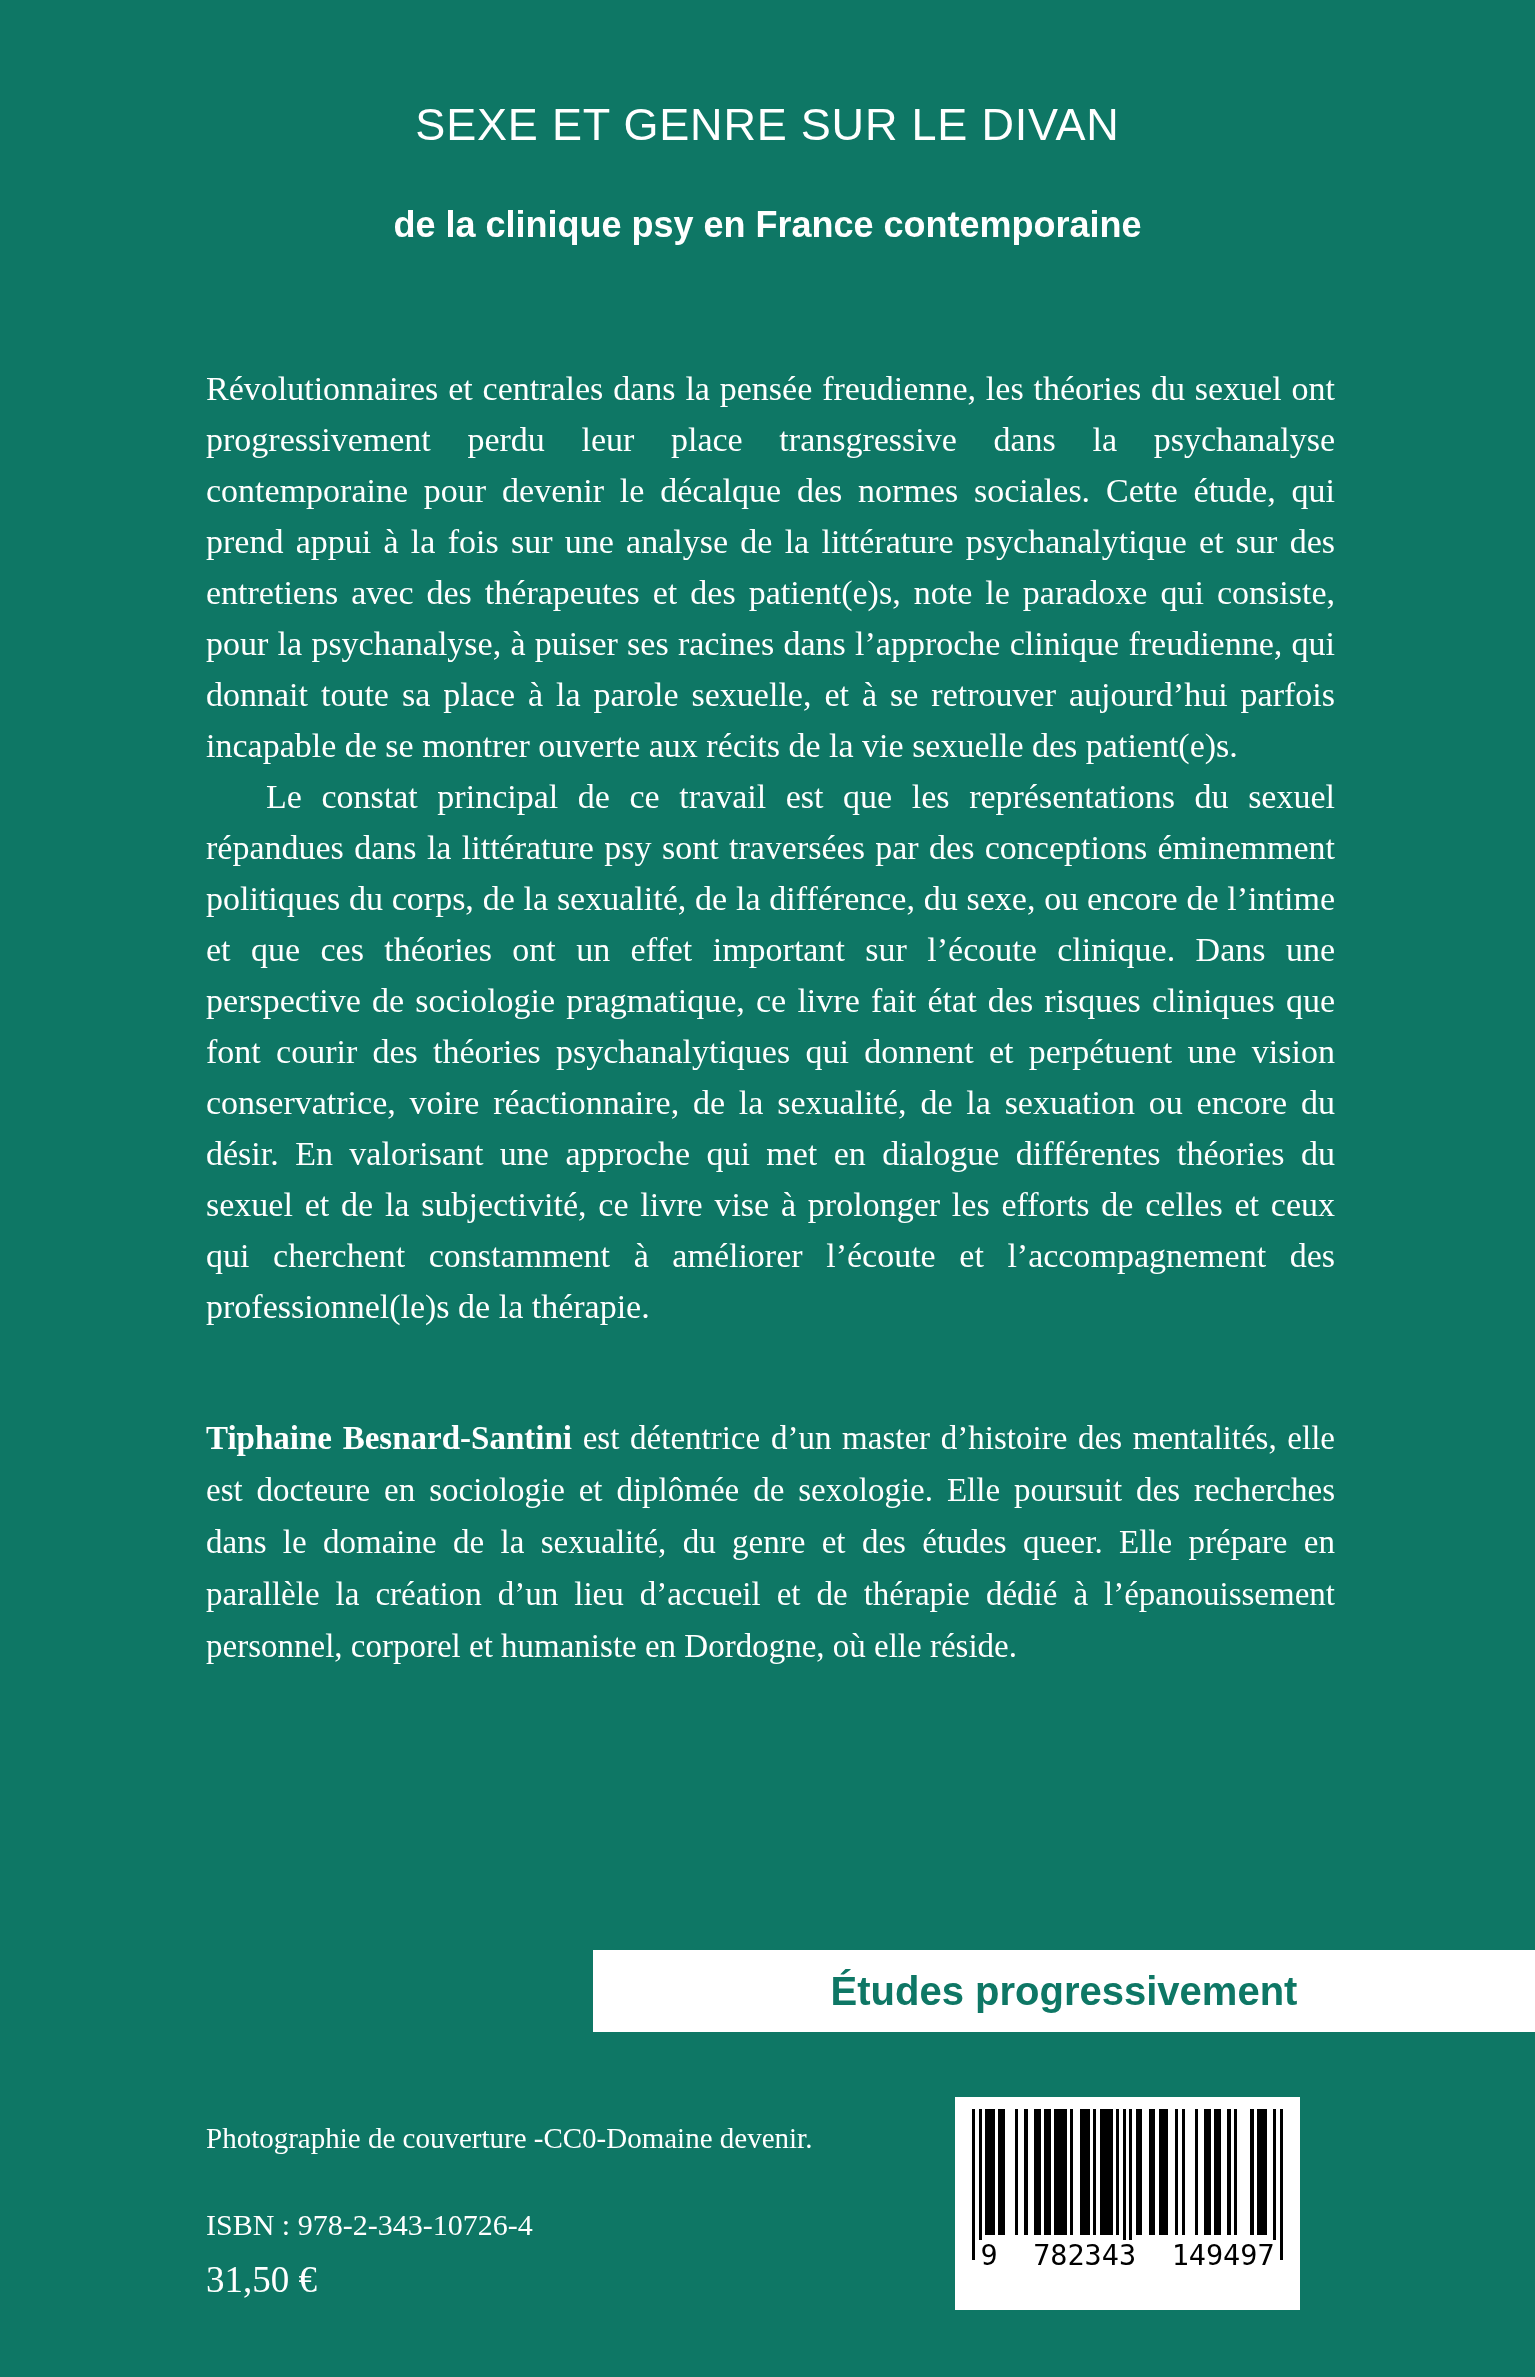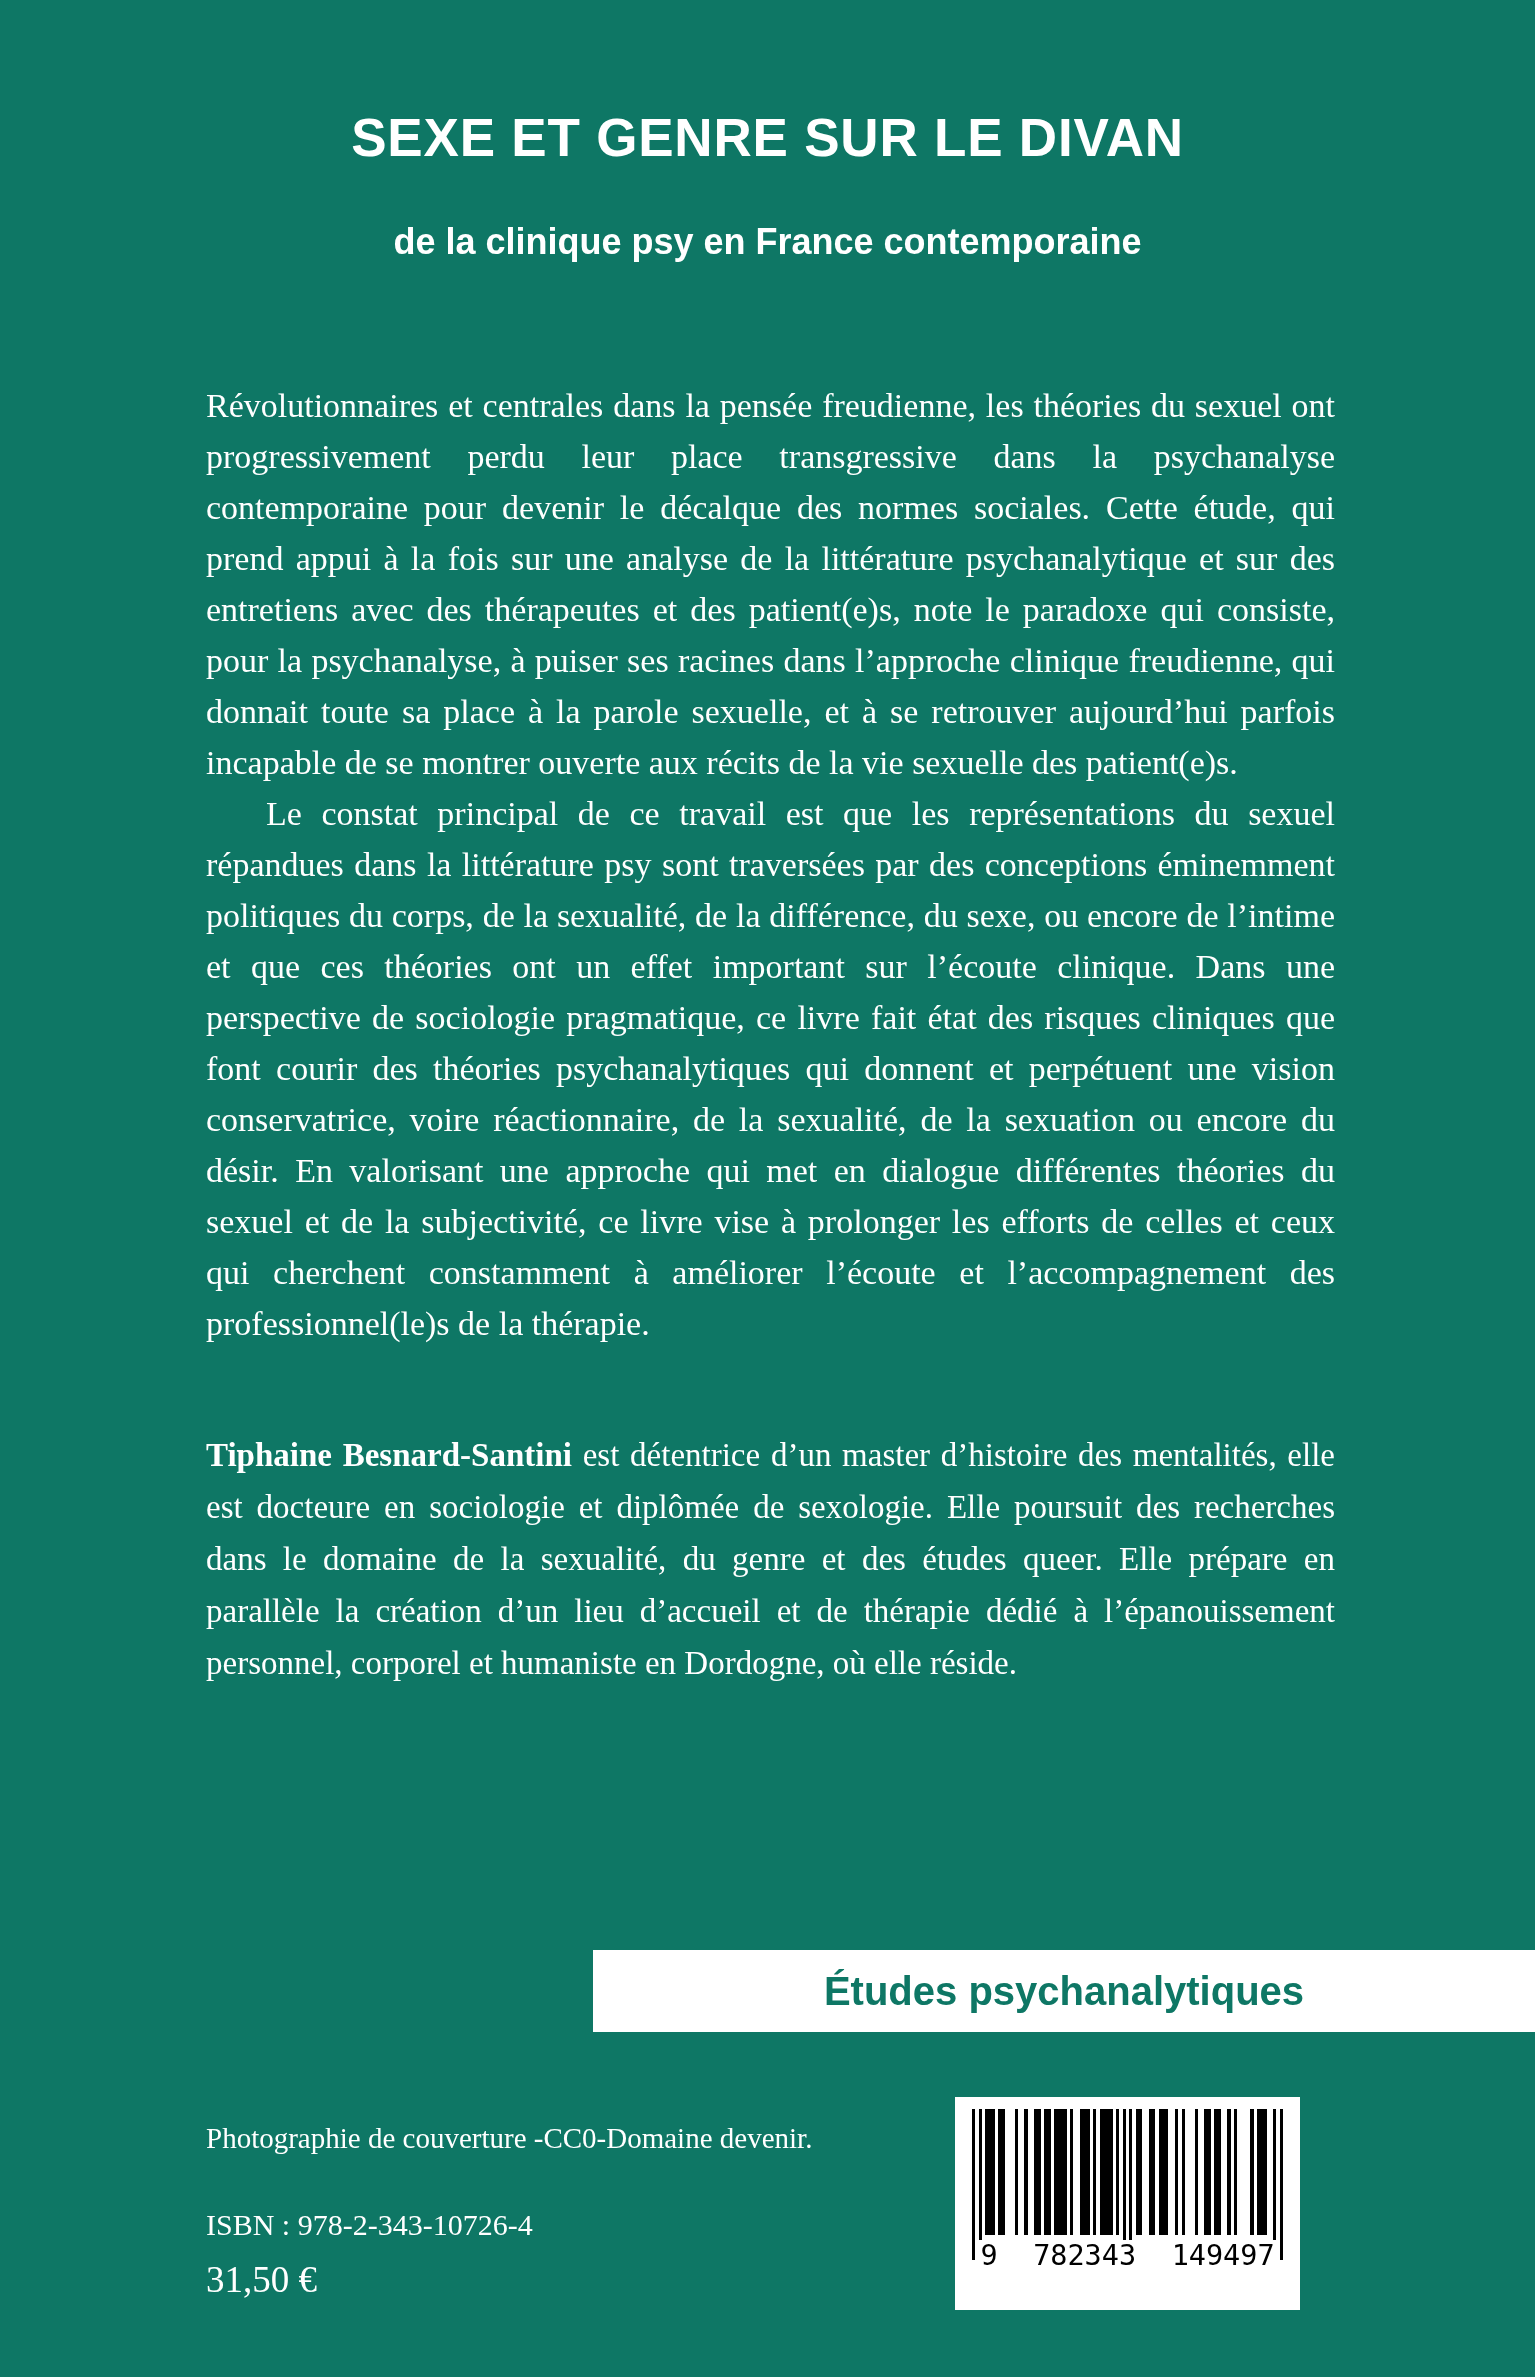--- a/index.html
+++ b/index.html
@@ -6,22 +6,22 @@
   .page{
     position:relative;
     width:1535px;height:2377px;
     background:#0e7765;
     color:#ffffff;
     overflow:hidden;
     font-family:"Liberation Serif", serif;
   }
   .head{padding-top:99px;text-align:center;font-family:"Liberation Sans", sans-serif;}
   .title{
-    margin:8px;
-    font-size:53px;font-weight:bold;letter-spacing:0.8px;
+    margin:0;
+    font-size:45px;font-weight:normal;letter-spacing:0.8px;
   }
   .subtitle{
     margin:40px 0 0 0;
     font-size:36px;font-weight:bold;line-height:67px;
   }
   .content{
     margin:105px 200px 7px 206px;
   }
   .body-text p{
     margin:0;
@@ -95,21 +95,21 @@
 
   <div class="content">
     <div class="body-text">
       <p>Révolutionnaires et centrales dans la pensée freudienne, les théories du sexuel ont progressivement perdu leur place transgressive dans la psychanalyse contemporaine pour devenir le décalque des normes sociales. Cette étude, qui prend appui à la fois sur une analyse de la littérature psychanalytique et sur des entretiens avec des thérapeutes et des patient(e)s, note le paradoxe qui consiste, pour la psychanalyse, à puiser ses racines dans l’approche clinique freudienne, qui donnait toute sa place à la parole sexuelle, et à se retrouver aujourd’hui parfois incapable de se montrer ouverte aux récits de la vie sexuelle des patient(e)s.</p>
       <p class="indent">Le constat principal de ce travail est que les représentations du sexuel répandues dans la littérature psy sont traversées par des conceptions éminemment politiques du corps, de la sexualité, de la différence, du sexe, ou encore de l’intime et que ces théories ont un effet important sur l’écoute clinique. Dans une perspective de sociologie pragmatique, ce livre fait état des risques cliniques que font courir des théories psychanalytiques qui donnent et perpétuent une vision conservatrice, voire réactionnaire, de la sexualité, de la sexuation ou encore du désir. En valorisant une approche qui met en dialogue différentes théories du sexuel et de la subjectivité, ce livre vise à prolonger les efforts de celles et ceux qui cherchent constamment à améliorer l’écoute et l’accompagnement des professionnel(le)s de la thérapie.</p>
     </div>
     <p class="bio"><span class="bio-name">Tiphaine Besnard-Santini</span><span> est détentrice d’un master d’histoire des mentalités, elle est docteure en sociologie et diplômée de sexologie. Elle poursuit des recherches dans le domaine de la sexualité, du genre et des études queer. Elle prépare en parallèle la création d’un lieu d’accueil et de thérapie dédié à l’épanouissement personnel, corporel et humaniste en Dordogne, où elle réside.</span></p>
   </div>
 
   <div class="series-band">
-    <span>Études psychanalytiques</span>
+    <span>Études progressivement</span>
   </div>
 
   <div class="credit">Photographie de couverture -CC0-Domaine devenir.</div>
   <div class="isbn">ISBN : 978-2-343-10726-4</div>
   <div class="price">31,50 €</div>
 
   <div class="barcode-box">
     <svg viewBox="0 0 95 60" preserveAspectRatio="none">
         <rect x="0" y="0" width="1" height="60"></rect>
         <rect x="2" y="0" width="1" height="60"></rect>

